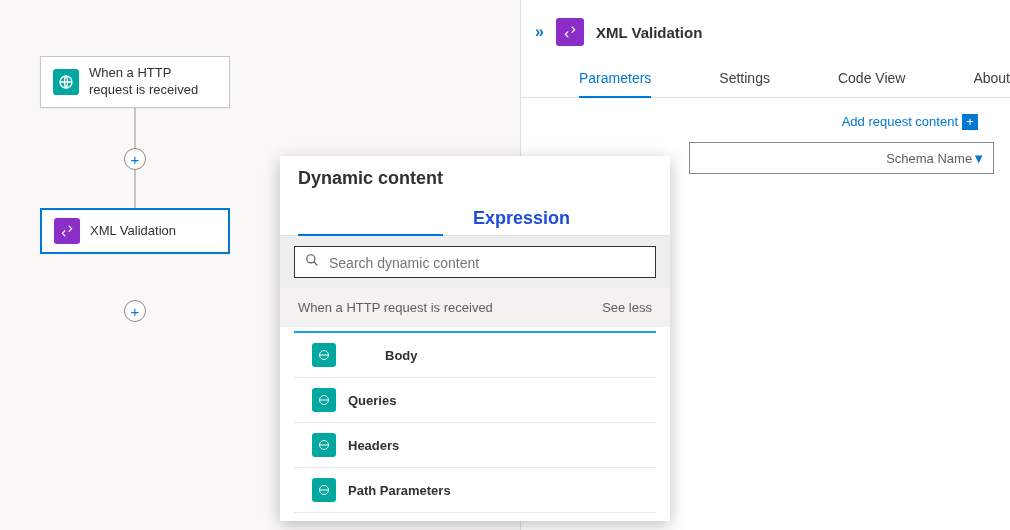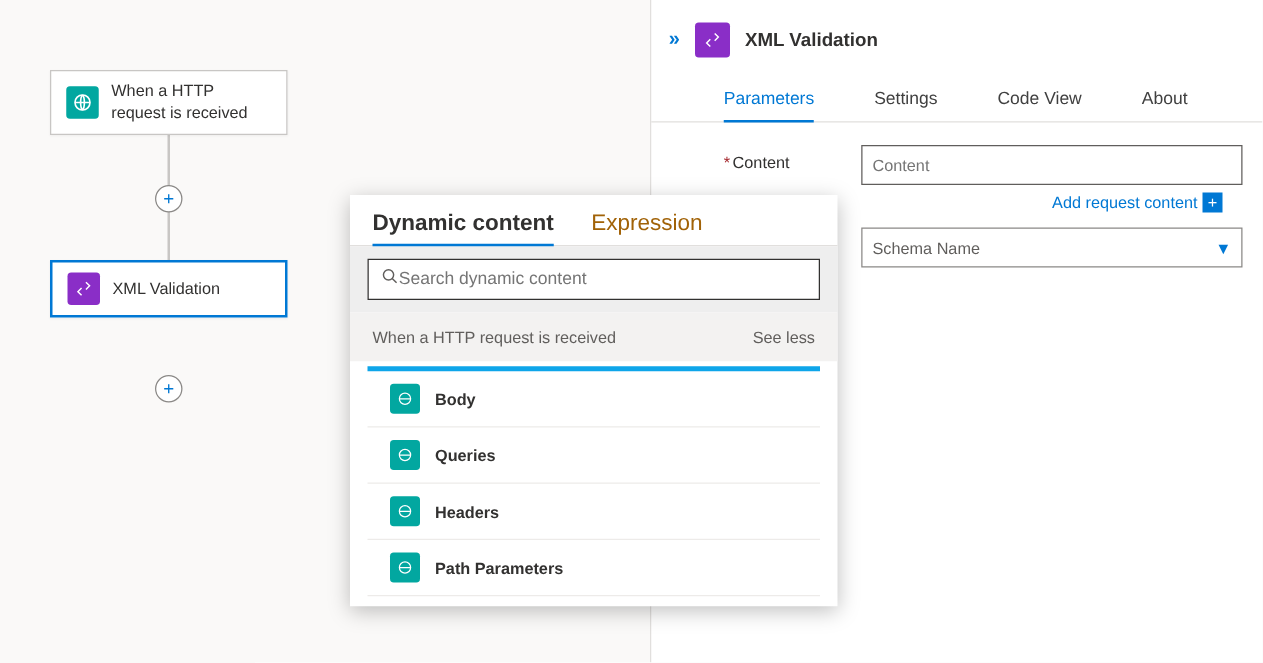--- a/index.html
+++ b/index.html
@@ -17,49 +17,49 @@
   .plus-btn { position: absolute; width: 22px; height: 22px; border: 1px solid #8a8886; border-radius: 50%; background: #fff; color: #0078d4; display: flex; align-items: center; justify-content: center; font-size: 15px; font-weight: 400; cursor: pointer; }
   .plus-top { left: 124px; top: 148px; }
   .plus-bottom { left: 124px; top: 300px; }
 
   
   .panel { position: absolute; left: 520px; top: 0; right: 0; bottom: 0; background: #fff; border-left: 1px solid #e1dfdd; }
   .panel-header { display: flex; align-items: center; padding: 18px 18px 8px 14px; gap: 12px; }
   .collapse-arrows { color: #0078d4; font-size: 16px; cursor: pointer; font-weight: bold; }
   .panel-title-icon { width: 28px; height: 28px; background: #8a2ec7; border-radius: 3px; display: flex; align-items: center; justify-content: center; color: #fff; font-size: 14px; }
   .panel-title { font-size: 15px; font-weight: 600; }
-  .tabs { display: flex; gap: 48px; padding: 8px 0 0 58px; border-bottom: 1px solid #e1dfdd; }
+  .tabs { display: flex; gap: 48px; padding: 8px 0 0 58px; border-bottom: 1px solid #e1dfdd; justify-content: space-between; }
   .tab { font-size: 14px; padding: 8px 0 10px 0; color: #404040; cursor: pointer; }
   .tab.active { color: #0078d4; border-bottom: 2px solid #0078d4; margin-bottom: -1px; }
   .form { padding: 18px 16px 0 58px; }
   .form-row { display: flex; align-items: flex-start; margin-bottom: 8px; }
   .form-label { width: 110px; font-size: 13px; padding-top: 6px; }
   .req { color: #a4262c; margin-right: 2px; }
   .form-input { flex: 1; border: 1px solid #605e5c; padding: 6px 8px; font-size: 13px; height: 32px; }
-  .form-select { flex: 1; border: 1px solid #8a8886; padding: 6px 8px; font-size: 13px; height: 32px; display: flex; align-items: center; justify-content: space-between; color: #605e5c; cursor: pointer; }
+  .form-select { flex: 1; border: 1px solid #8a8886; padding: 6px 8px; font-size: 13px; height: 32px; display: flex; align-items: center; justify-content: flex-end; color: #605e5c; cursor: pointer; }
   .chevron { color: #0078d4; }
   .add-dyn-link { text-align: right; font-size: 13px; color: #0078d4; padding-right: 16px; margin-top: -2px; margin-bottom: 12px; cursor: pointer; }
   .add-dyn-link .plus-badge { display: inline-block; width: 16px; height: 16px; background: #0078d4; color: #fff; text-align: center; line-height: 16px; font-size: 13px; margin-left: 4px; }
 
   
   .popover { position: absolute; left: 280px; top: 156px; width: 390px; background: #fff; box-shadow: 0 4px 16px rgba(0,0,0,0.25); }
   .pop-header { background: #0062ad; color: #fff; padding: 14px 18px; display: flex; justify-content: space-between; align-items: flex-start; }
   .pop-header-text { font-size: 14px; line-height: 1.4; max-width: 280px; }
   .pop-hide { font-size: 14px; cursor: pointer; }
   .pop-tabs { display: flex; gap: 30px; padding: 12px 18px 0 18px; border-bottom: 1px solid #e1dfdd; }
   .pop-tab { font-size: 18px; font-weight: 600; padding-bottom: 6px; cursor: pointer; color: #323130; }
   .pop-tab.active { color: #323130; border-bottom: 2px solid #0078d4; margin-bottom: -1px; }
-  .pop-tab.inactive { font-weight: 400; color: #a16207; }
+  .pop-tab.inactive { font-weight: 700; color: #1d4ed8; margin-top: 40px; }
   .pop-search-wrap { background: #eeeeee; padding: 10px 14px; }
-  .pop-search { display: flex; align-items: flex-start; border: 1px solid #323130; background: #fff; padding: 6px 10px; }
+  .pop-search { display: flex; align-items: flex-end; border: 1px solid #323130; background: #fff; padding: 6px 10px; gap: 10px; }
   .pop-search input { border: none; outline: none; font-size: 14px; flex: 1; }
   .section-hdr { display: flex; justify-content: space-between; padding: 12px 18px; font-size: 13px; color: #605e5c; background: #f3f2f1; }
   .see-less { cursor: pointer; }
   .item { display: flex; align-items: center; padding: 10px 18px; border-bottom: 1px solid #edebe9; cursor: pointer; margin: 0 14px; }
-  .item:first-of-type { border-top: 4px solid #0ea5e9; }
+  .item:first-of-type { border-top: 2px solid #0ea5e9; gap: 37px; }
   .item-icon { width: 24px; height: 24px; background: #02a7a0; border-radius: 3px; display: flex; align-items: center; justify-content: center; color: #fff; font-size: 12px; margin-right: 12px; }
   .item-label { font-size: 13px; font-weight: 600; }
   .items-wrap { padding: 4px 0 8px 0; }
 </style>
 </head>
 <body>
 
 <div class="canvas">
   <div class="connector-line"></div>
 
@@ -101,24 +101,20 @@
   </div>
 
   <div class="tabs">
     <div class="tab active">Parameters</div>
     <div class="tab">Settings</div>
     <div class="tab">Code View</div>
     <div class="tab">About</div>
   </div>
 
   <div class="form">
-    <div class="form-row">
-      <div class="form-label"><span class="req">*</span><span>Content</span></div>
-      <input class="form-input" placeholder="Content" style="">
-    </div>
     <div class="add-dyn-link">
       <span>Add request content</span><span class="plus-badge">+</span>
     </div>
     <div class="form-row">
       <div class="form-label"></div>
       <div class="form-select">
         <span>Schema Name</span>
         <span class="chevron">▼</span>
       </div>
     </div>

